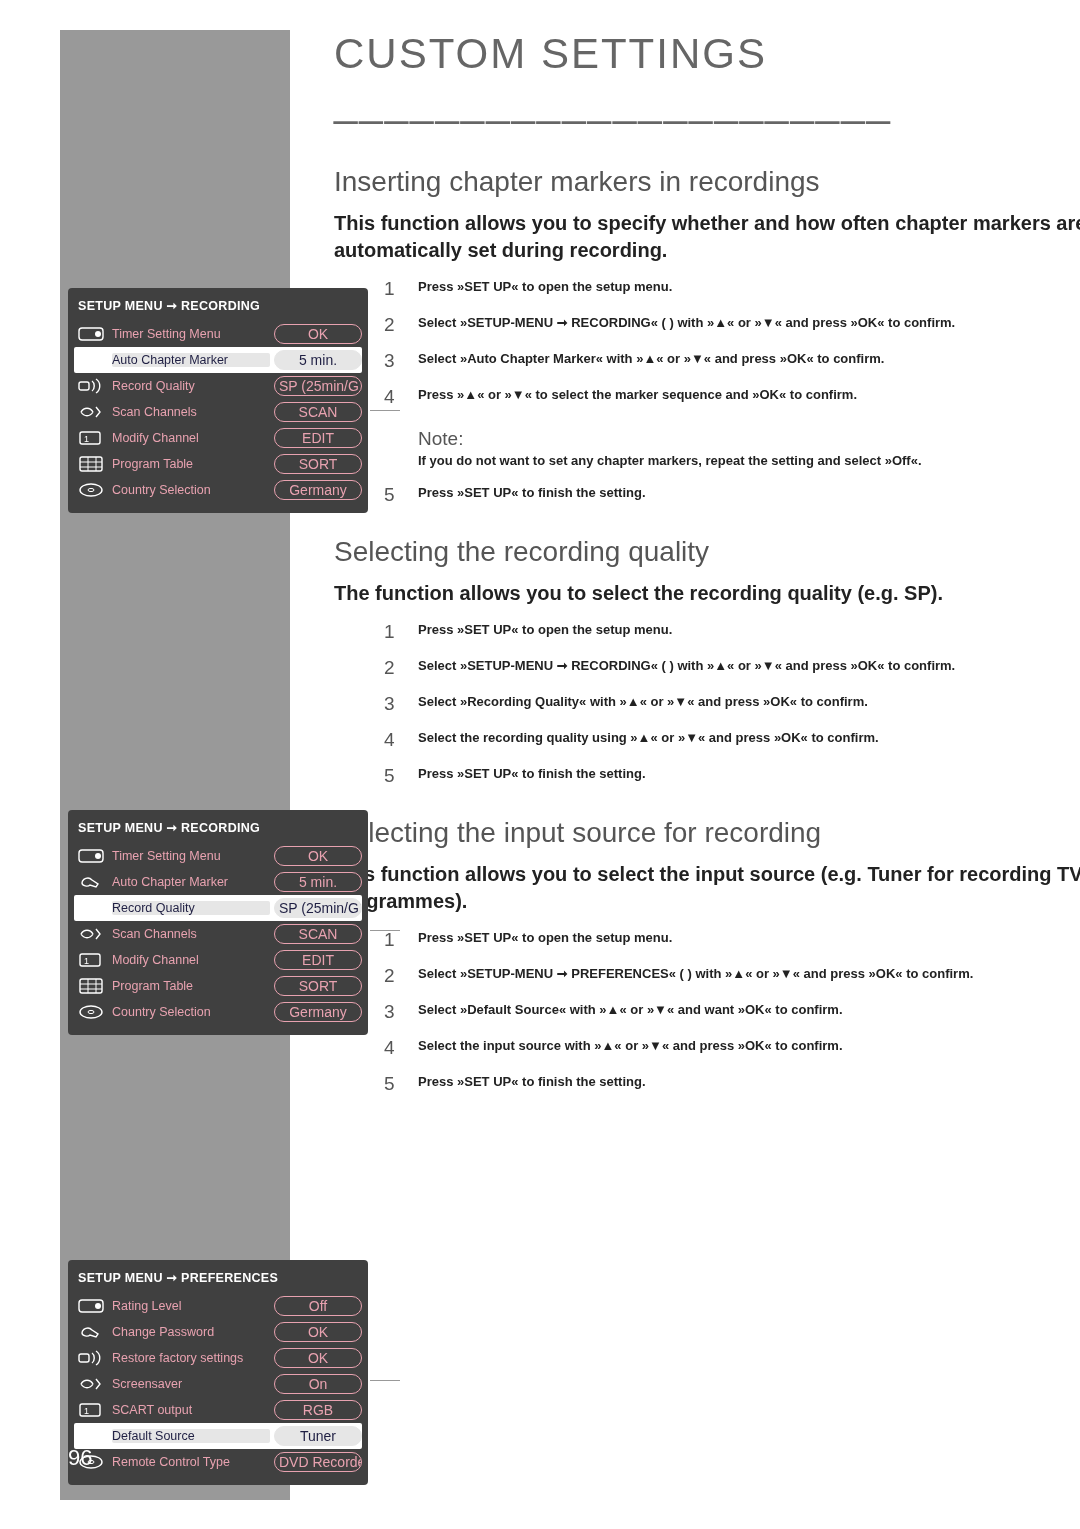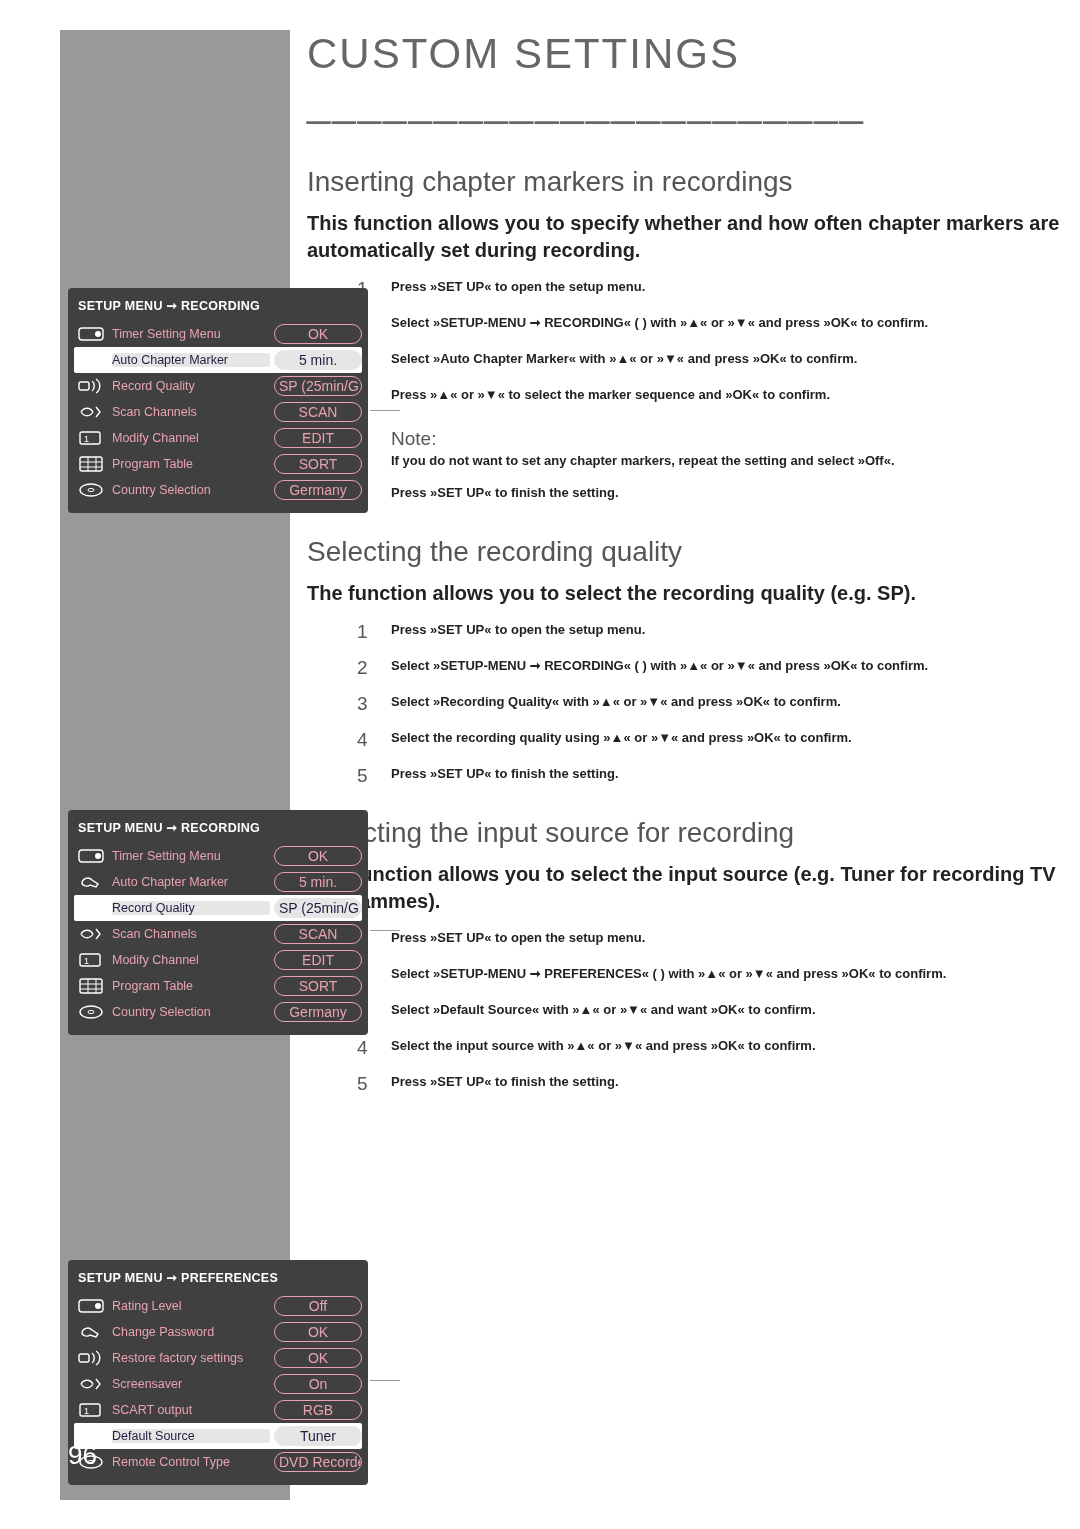--- a/index.html
+++ b/index.html
@@ -8,21 +8,21 @@
     background: #fff;
     width: 1080px;
     position: relative;
     color: #333;
     overflow: hidden;
   }
   .page {
     position: relative;
     width: 1080px;
     height: 1529px;
-    padding: 30px 0 0 52px;
+    padding: 30px 0 0 79px;
     overflow: hidden;
   }
   .gray-col {
     position: absolute;
     left: 60px; top: 30px;
     width: 230px; height: 1470px;
     background: #999;
   }
   .content {
     position: relative;
@@ -50,21 +50,21 @@
     color: #222;
   }
   .steps { list-style: none; padding-left: 50px; }
   .step { display: flex; margin-bottom: 14px; gap: 16px; }
   .num    { font-size: 19px; color: #555; width: 18px; flex-shrink: 0; }
   .txt    { font-size: 13px; font-weight: 700; line-height: 1.35; color: #222; }
   .note   { font-size: 19px; font-weight: 400; color: #555; margin: 6px 0 2px 0; }
   .page-num {
     position: absolute;
     left: 68px; bottom: 58px;
-    font-size: 26px;
+    font-size: 22px;
     color: #fff;
   }
 
   
   .panel {
     position: absolute;
     left: 68px;
     width: 300px;
     background: #404040;
     border-radius: 4px;

